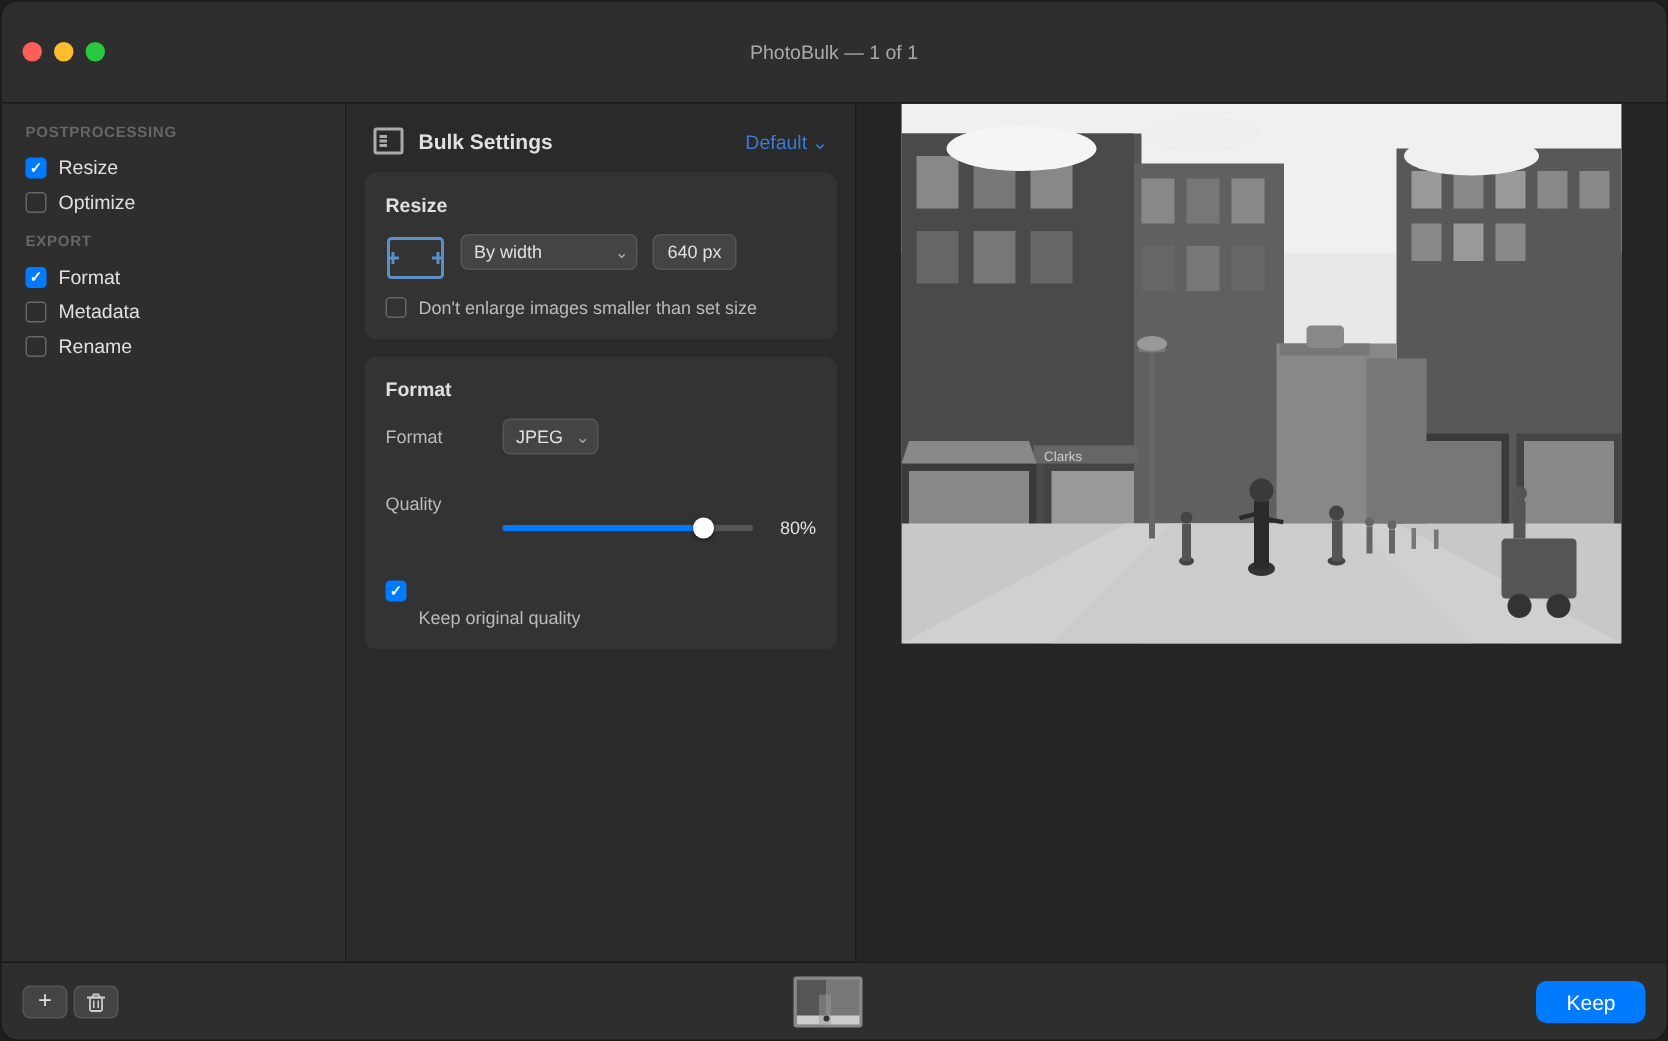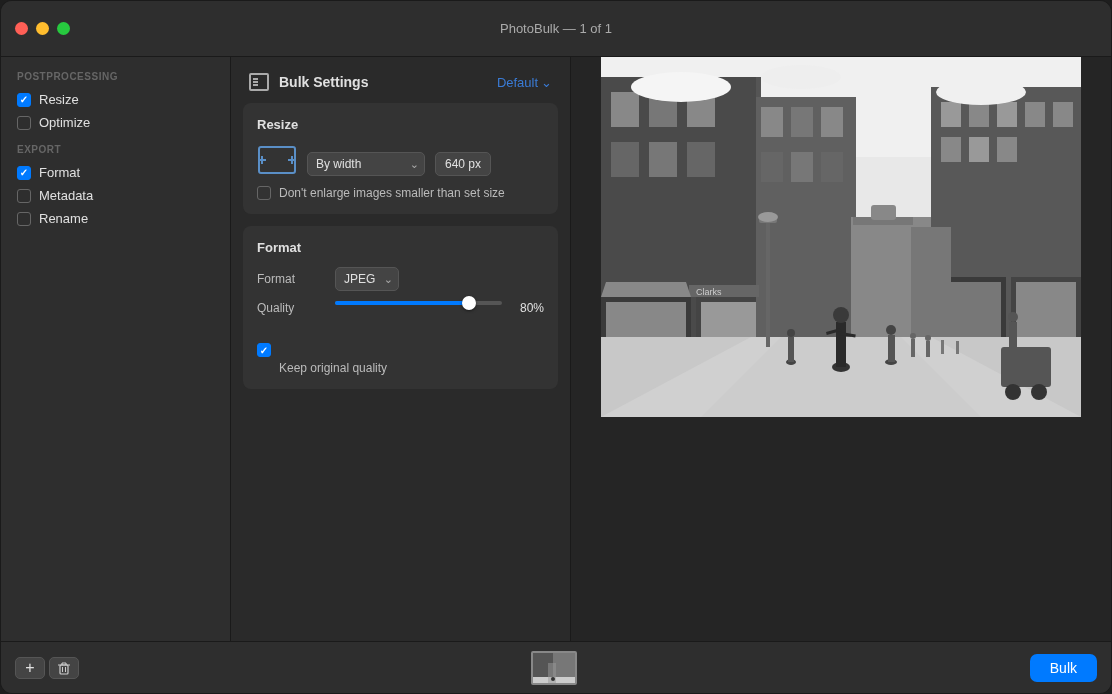--- a/index.html
+++ b/index.html
@@ -18,21 +18,21 @@
       background: #282828;
       border-radius: 12px;
       overflow: hidden;
       display: flex;
       flex-direction: column;
       border: 1px solid #1a1a1a;
     }
 
     
     .titlebar {
-      height: 56px;
+      height: 68px;
       background: #2e2e2e;
       display: flex;
       align-items: center;
       justify-content: center;
       position: relative;
       flex-shrink: 0;
       border-bottom: 1px solid #1a1a1a;
     }
     .traffic-lights {
       position: absolute;
@@ -189,21 +189,21 @@
     .card-title {
       font-size: 13px;
       font-weight: 600;
       color: #e0e0e0;
       margin-bottom: 12px;
     }
 
     
     .resize-row {
       display: flex;
-      align-items: flex-end;
+      align-items: flex-start;
       gap: 10px;
       margin-bottom: 10px;
     }
 
     .resize-icon {
       width: 40px;
       height: 32px;
       position: relative;
       display: flex;
       align-items: center;
@@ -270,23 +270,24 @@
       gap: 10px;
       margin-bottom: 10px;
     }
     .format-label-col {
       width: 68px;
       font-size: 12px;
       color: #bbb;
     }
     .quality-slider-container {
       display: flex;
-      align-items: flex-start;
+      align-items: center;
       gap: 10px;
       flex: 1;
+      margin-top: 32px;
     }
     .slider-track {
       flex: 1;
       height: 4px;
       background: #555;
       border-radius: 2px;
       position: relative;
     }
     .slider-fill {
       height: 100%;
@@ -656,15 +657,15 @@
           <rect x="2" y="2" width="42" height="30" fill="#aaa"></rect>
 
           <rect x="0" y="0" width="20" height="34" fill="#555"></rect>
           <rect x="20" y="0" width="26" height="34" fill="#777"></rect>
           <rect x="0" y="24" width="46" height="10" fill="#ccc"></rect>
           <rect x="15" y="10" width="8" height="24" fill="#999" opacity="0.5"></rect>
           <circle cx="20" cy="26" r="2" fill="#333"></circle>
         </svg>
       </div>
     </div>
-    <button class="start-btn">Bulk</button>
+    <button class="start-btn">Keep</button>
   </div>
 </div>
 
 </body></html>

